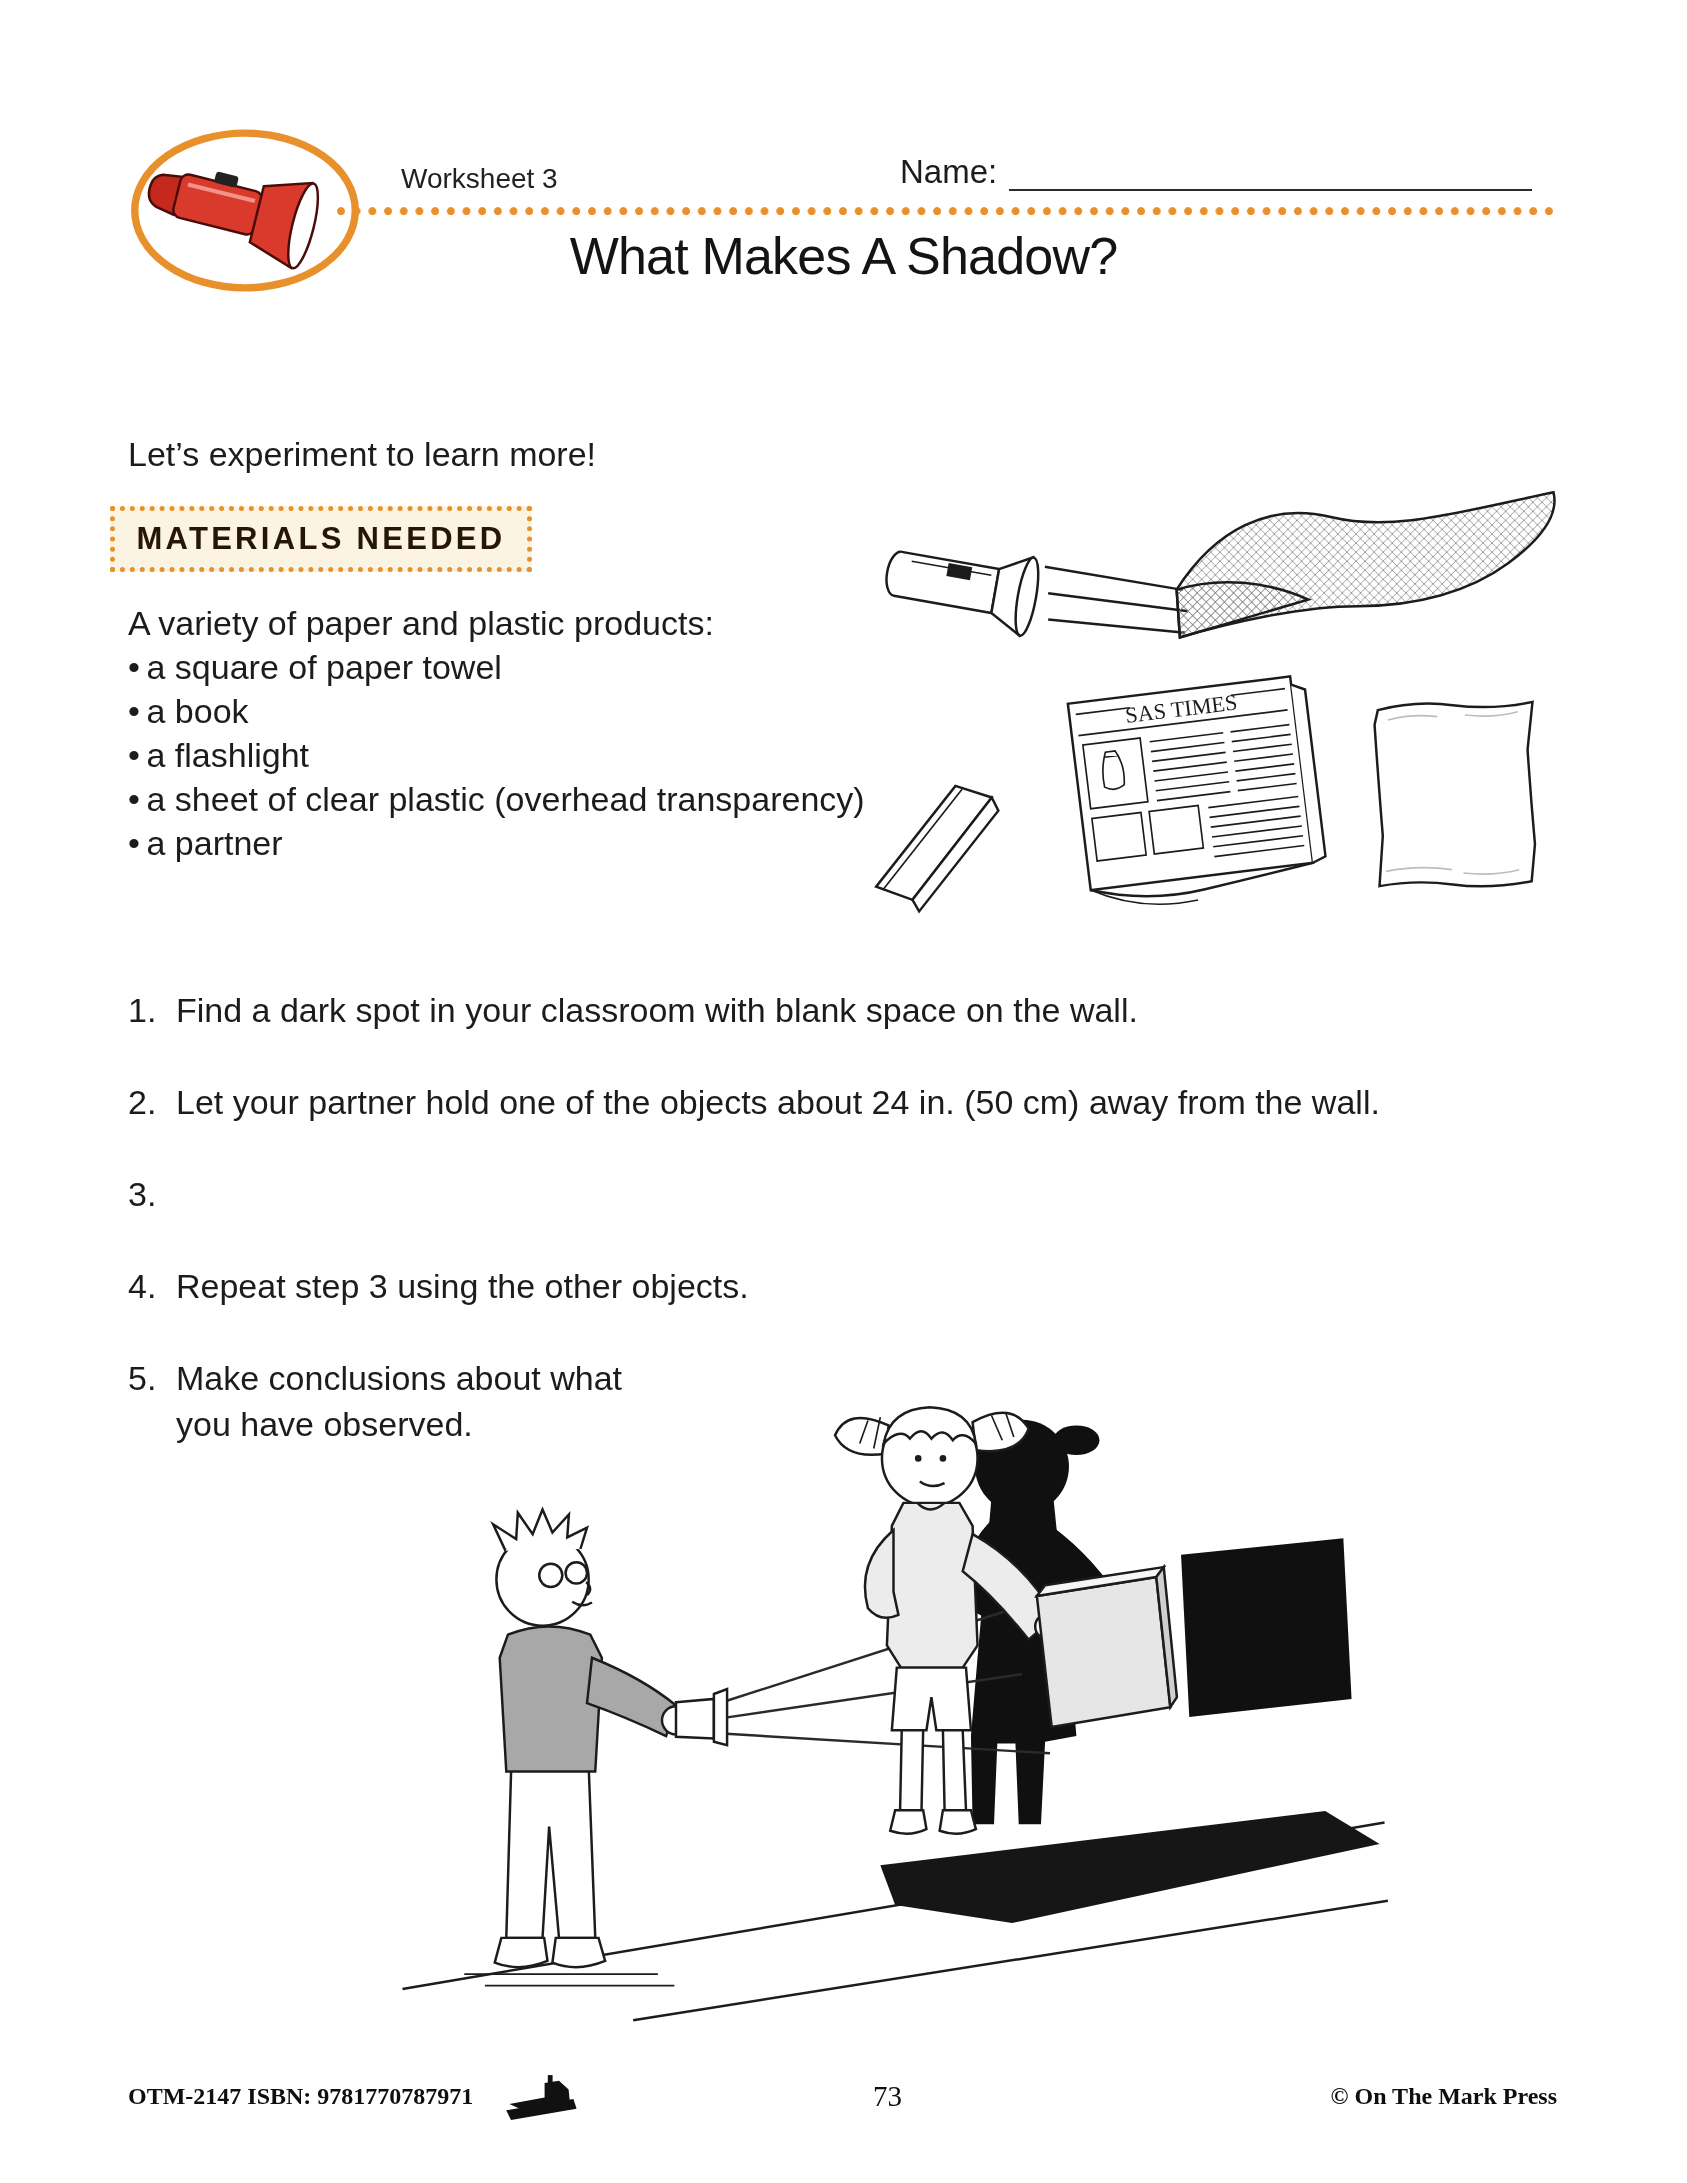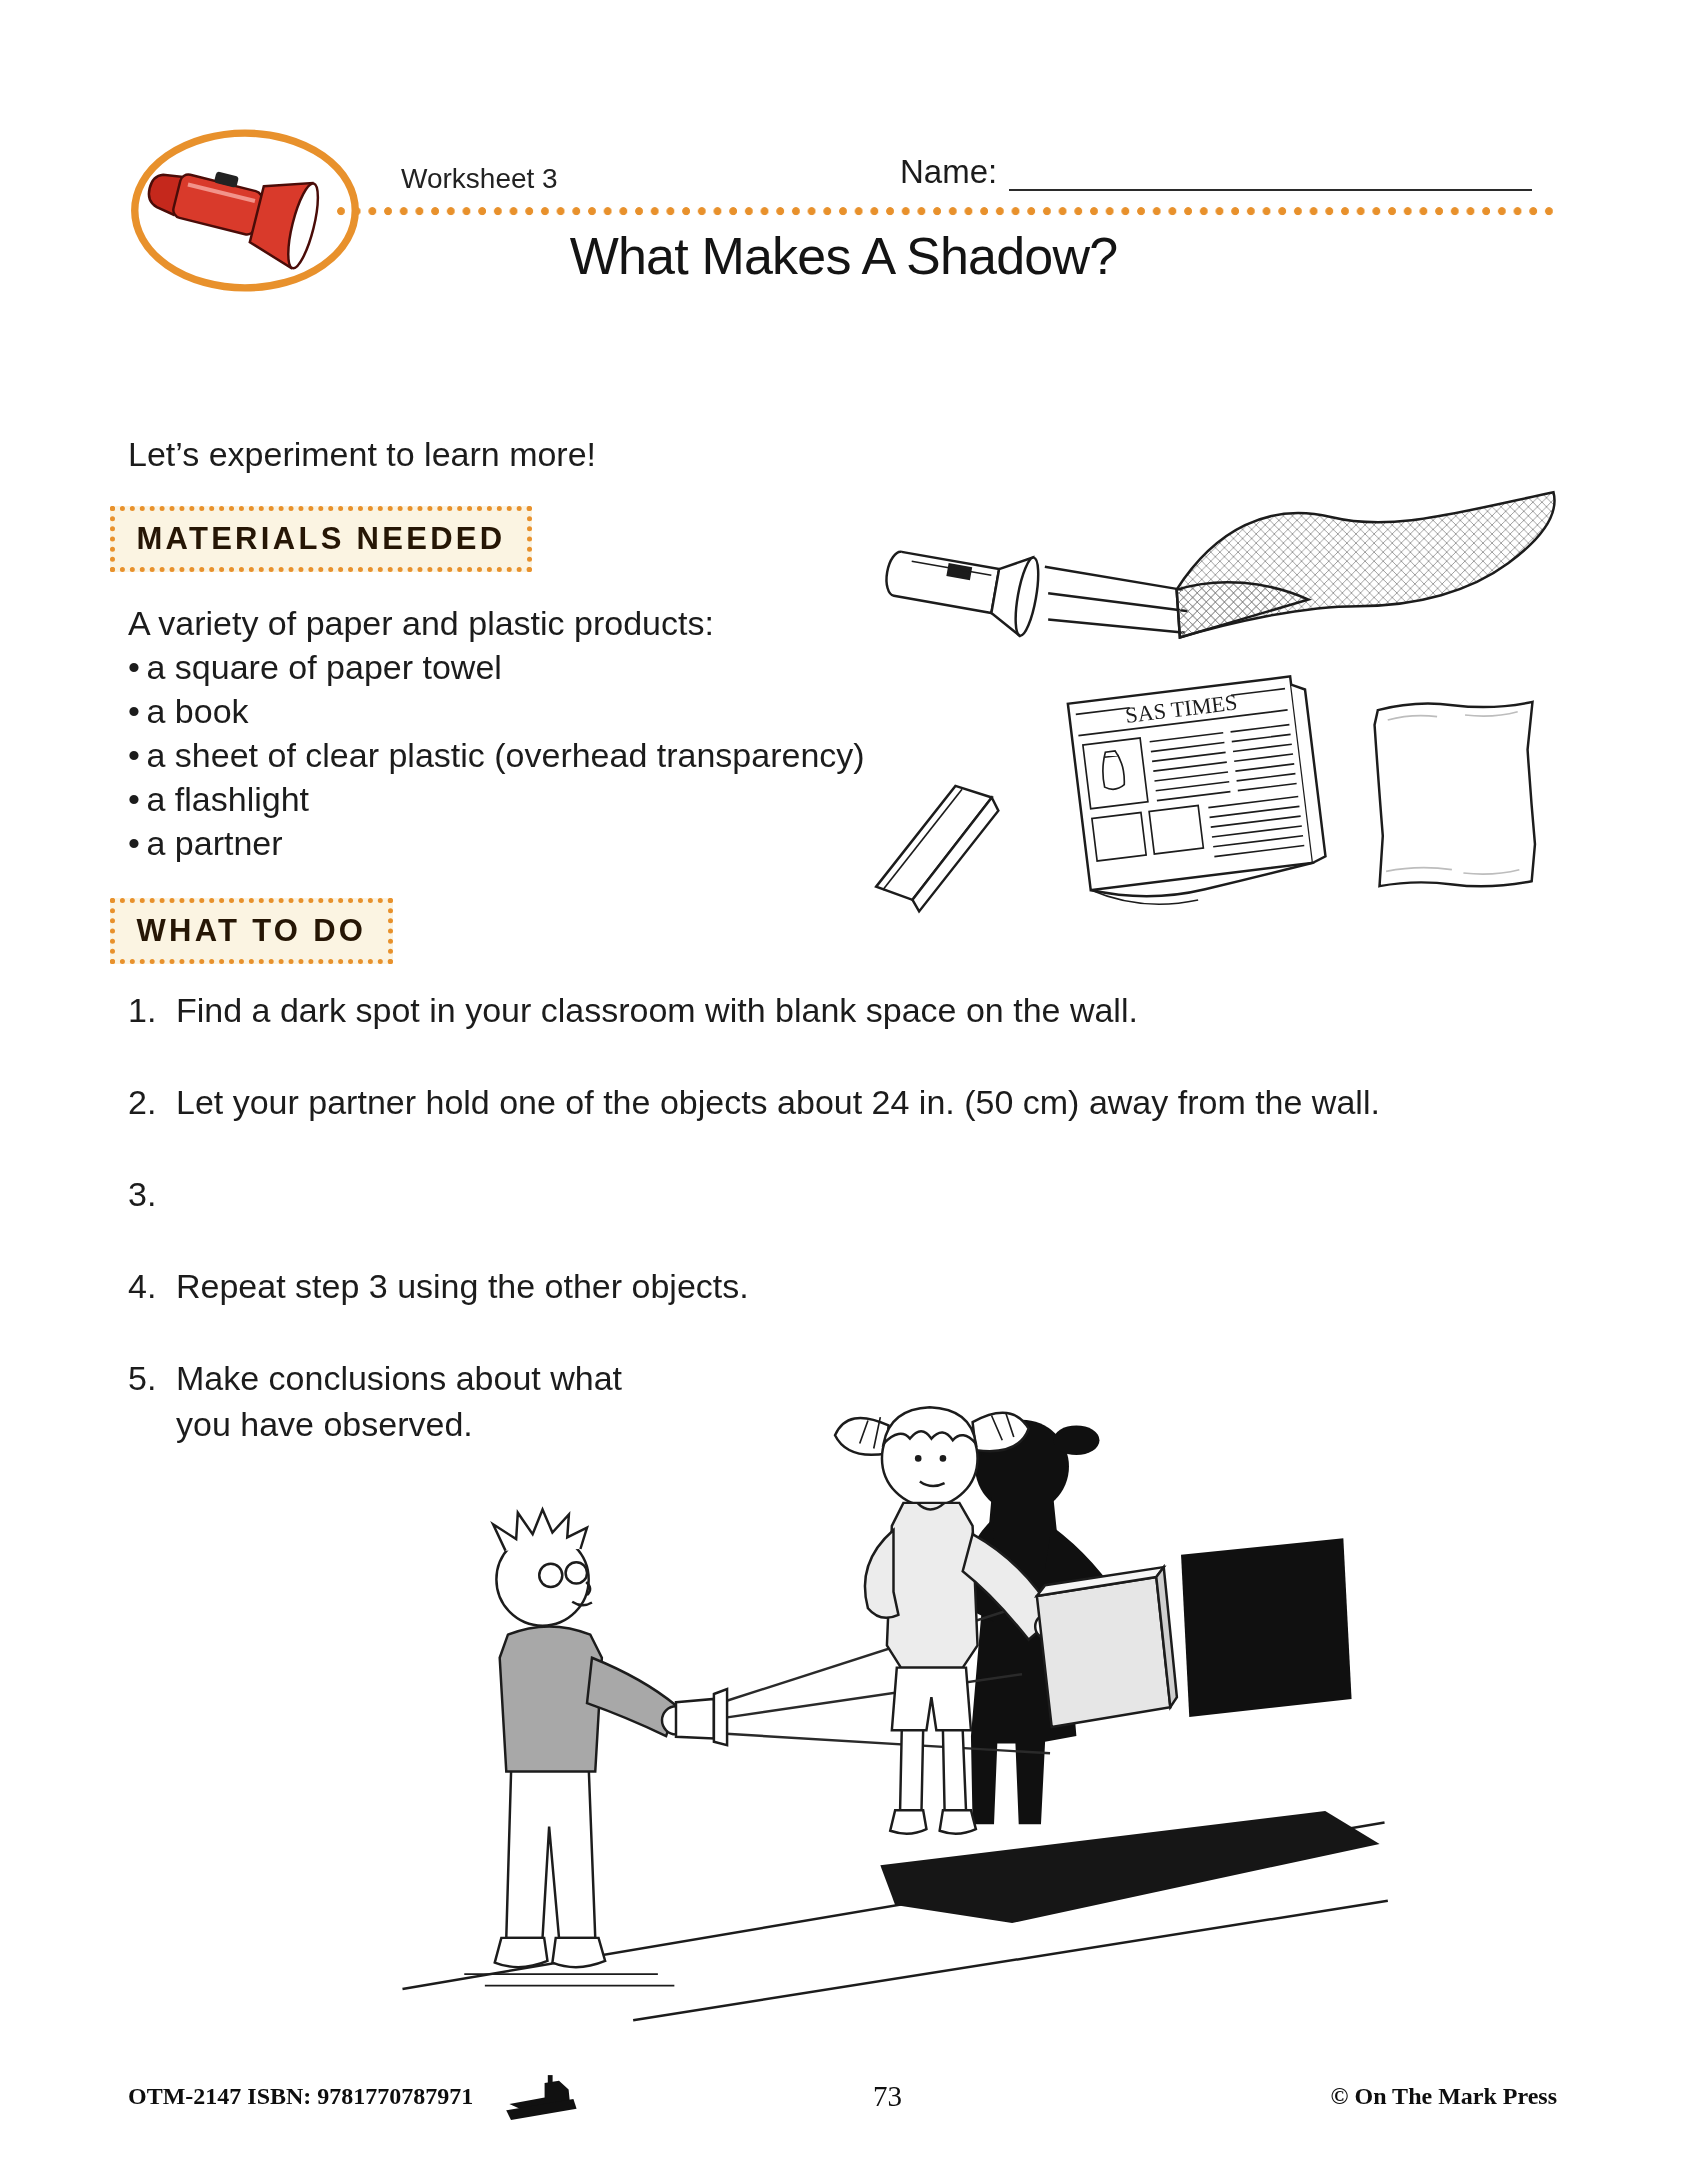--- a/index.html
+++ b/index.html
@@ -85,22 +85,22 @@
   <h1 class="title">What Makes A Shadow?</h1>
 
   <p class="intro2">Let’s experiment to learn more!</p>
 
   <div class="dotted-box materials-box">MATERIALS NEEDED</div>
 
   <div class="materials">
     <div>A variety of paper and plastic products:</div>
     <div class="mat-item">a square of paper towel</div>
     <div class="mat-item">a book</div>
+    <div class="mat-item">a flashlight</div>
     <div class="mat-item">a sheet of clear plastic (overhead transparency)</div>
-    <div class="mat-item">a flashlight</div>
     <div class="mat-item">a partner</div>
   </div>
 
   <div class="illus">
 
     <svg class="il-flashlight" viewBox="0 0 400 150">
       <g stroke="#1c1c1c" stroke-width="3" fill="#ffffff">
         <g transform="rotate(10 150 70)">
           <ellipse cx="38" cy="70" rx="13" ry="27"></ellipse>
           <path d="M38 43 L158 43 L158 97 L38 97"></path>
@@ -152,21 +152,20 @@
         <path d="M30 138 L126 16" stroke-width="2" fill="none"></path>
       </g>
     </svg>
 
     <svg class="il-towel" viewBox="0 0 218 248">
       <path d="M14 22 Q60 10 105 16 Q155 22 202 12 L196 70 Q200 130 205 185 L201 230 Q150 240 105 234 Q60 228 16 236 L20 175 Q14 100 10 40 Z" fill="#ffffff" stroke="#1c1c1c" stroke-width="3"></path>
       <path d="M26 34 Q56 26 86 30 M120 28 Q154 32 184 24 M24 218 Q64 210 104 216 M118 220 Q154 224 186 216" stroke="#bdbdbd" stroke-width="2" fill="none"></path>
     </svg>
   </div>
 
-  <div class="dotted-box whattodo-box">WHAT TO DO</div>
 
   <div class="steps">
     <div class="step">
       <span class="step-num">1.</span>
       <span class="step-text">Find a dark spot in your classroom with blank space on the wall.</span>
     </div>
     <div class="step">
       <span class="step-num">2.</span>
       <span class="step-text">Let your partner hold one of the objects about 24 in. (50 cm) away from the wall.</span>
     </div>

